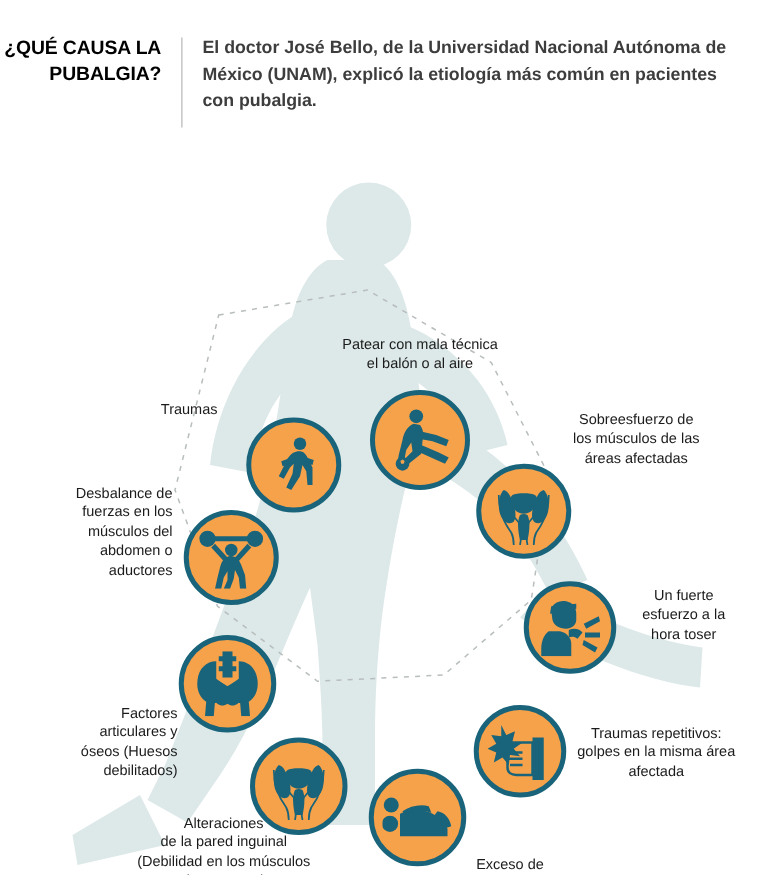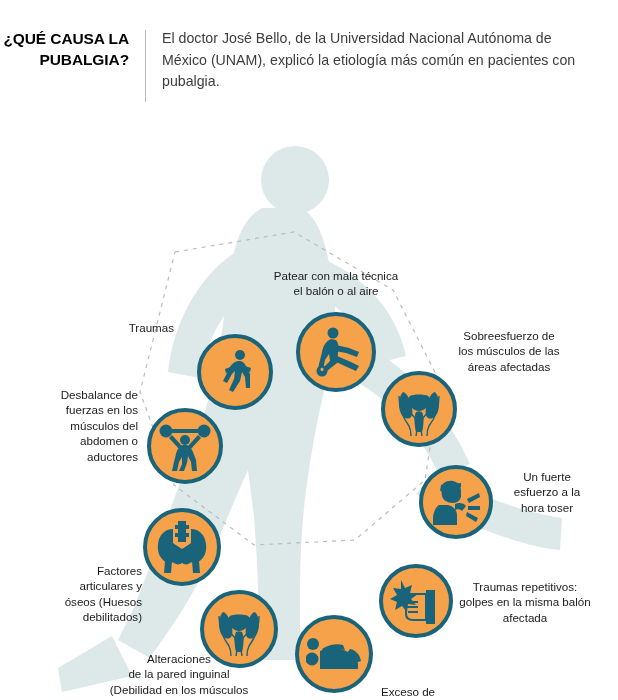--- a/index.html
+++ b/index.html
@@ -22,21 +22,21 @@
     text-align: right;
     font-weight: bold; font-size: 15.5px; line-height: 1.38;
     color: #000000; letter-spacing: -0.1px;
   }
   #header-divider {
     width: 1px; align-self: stretch;
     background: #b9b9b9; margin-top: 2px; margin-bottom: 6px;
   }
   #header-body {
     flex: 1; padding-left: 16px; padding-right: 28px;
-    font-size: 14.2px; line-height: 1.53; color: #3d3d3d;
+    font-size: 14.2px; line-height: 1.53; color: #3d3d3d; font-weight: bold;
   }
 
   
   #stage { position: absolute; left: 0; top: 120px; width: 618px; height: 580px; }
   #silhouette, #links { position: absolute; left: 0; top: 0; width: 618px; height: 580px; }
 
   .node { position: absolute; }
   .bubble {
     position: absolute;
     border-radius: 50%;
@@ -195,21 +195,21 @@
           </g>
           <g fill="none" stroke="#19647a" stroke-width="2">
             <path d="M16 22 C14 24 14 28 16 30 L16 36 C16 40 19 42 23 42 L36 42 L36 16 L24 16
                      C20 16 17 18 16 22 Z"></path>
             <path d="M17 24 L28 24 M17 29 L28 29 M18 34 L28 34"></path>
           </g>
           <rect x="36" y="12" width="9" height="34" fill="#19647a"></rect>
         </svg>
       </div>
       <div class="lbl c" style="left:442px; top:459px; width:166px;">Traumas repetitivos:
-golpes en la misma balón
+golpes en la misma área
 afectada</div>
     </div>
 
     <div class="node">
       <div class="bubble" style="left:295px; top:495px; width:78px; height:78px;">
         <svg width="56" height="34" viewBox="0 0 56 34">
           <g fill="#19647a">
             <circle cx="7" cy="7" r="6"></circle>
             <circle cx="6" cy="22" r="6.5"></circle>
             <path d="M14 14 C20 11 28 10 35 12 C42 14 48 19 52 26 L52 32 L14 32 Z"></path>

